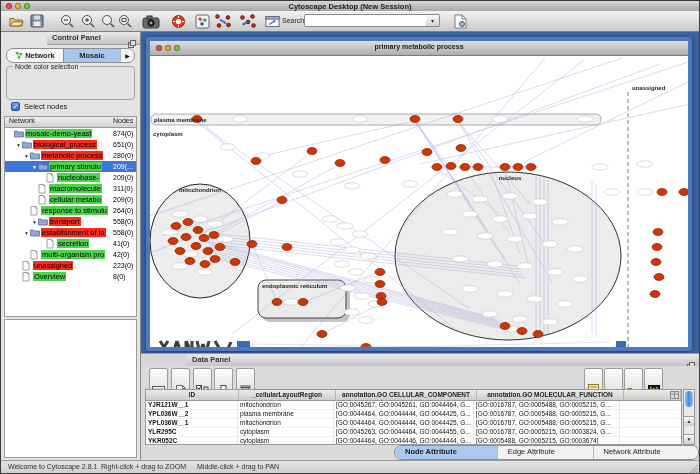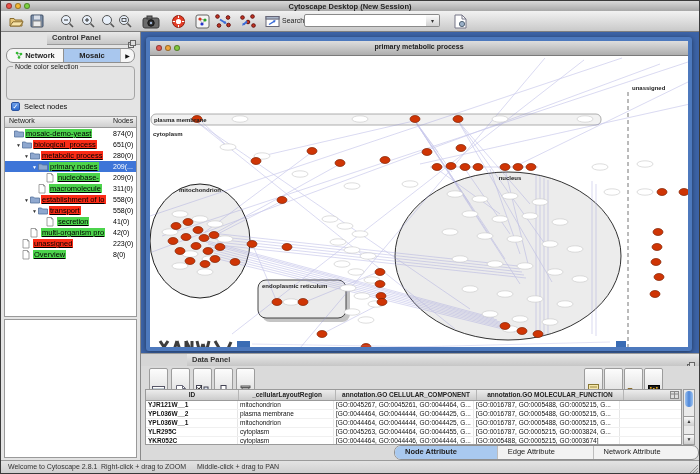--- a/index.html
+++ b/index.html
@@ -34,21 +34,21 @@
   .checklabel{font-size:7.5px;color:#111;}
   .tree-wrap{position:absolute;left:3px;top:84px;right:3px;height:199px;background:#fff;border:1px solid #9a9a9a;overflow:hidden;}
   .tree-head{height:10px;background:linear-gradient(#efefef,#cfcfcf);border-bottom:1px solid #9a9a9a;position:relative;font-size:7px;color:#222;}
   .tree-head .h1{position:absolute;left:4px;top:0;} .tree-head .h2{position:absolute;left:108px;top:0;}
   .tree-row{position:relative;height:11px;display:flex;align-items:center;white-space:nowrap;}
   .tree-row.sel{background:#3e75d8;}
   .indent{display:inline-block;height:1px;}
   .exp{width:7px;font-size:5px;color:#333;text-align:center;}
   .tree-row.sel .exp{color:#fff;}
   .ticon{width:11px;display:flex;align-items:center;}
-  .tlabel{font-size:7.5px;color:#000;padding:0 1px;line-height:9px;overflow:hidden;max-width:72px;text-decoration:underline;}
+  .tlabel{font-size:7.5px;color:#000;padding:0 1px;line-height:9px;overflow:hidden;max-width:72px;}
   .hl-green{background:#4cd44c;} .hl-red{background:#fb2b16;}
   .tcount{position:absolute;left:108px;font-size:7px;color:#000;}
   .tree-row.sel .tcount{color:#fff;}
   .navigator{position:absolute;left:3px;top:287px;right:3px;bottom:3px;background:#fff;border:1px solid #9a9a9a;}
   
   .mdi{position:absolute;left:140px;top:31px;right:0;height:321px;background:#3c63a6;}
   .net-window{position:absolute;left:5px;top:5px;width:546px;height:314px;box-sizing:border-box;border:4px solid #4d79bd;border-radius:3px;background:#fff;box-shadow:0 1px 5px rgba(0,0,0,.45);}
   .net-titlebar{position:relative;height:14px;background:linear-gradient(#dedede,#aeaeae);border-bottom:1px solid #7a7a7a;}
   .ntl{position:absolute;top:4px;width:6px;height:6px;border-radius:50%;border:1px solid rgba(0,0,0,.35);box-sizing:border-box;}
   .ntl.red{left:6px;background:#e25a52;} .ntl.yellow{left:15px;background:#f0a63c;} .ntl.green{left:24px;background:#83c93f;}
@@ -276,21 +276,21 @@
             <span class="tcount">280(0)</span>
           </div>
           <div class="tree-row sel">
             <span class="indent" style="width: 26px;"></span>
             <span class="exp">▼</span>
             <span class="ticon">
               <svg width="10" height="9">
                 <path d="M0.5,8 L0.5,2 L3.5,2 L4.5,3 L9.5,3 L9.5,8 Z" fill="#8fa8cf" stroke="#54719c" stroke-width="0.8"></path>
               </svg>
             </span>
-            <span class="tlabel hl-green">primary nodes</span>
+            <span class="tlabel hl-green">primary stimulu</span>
             <span class="tcount">209(...</span>
           </div>
           <div class="tree-row">
             <span class="indent" style="width: 34px;"></span>
             <span class="exp"></span>
             <span class="ticon">
               <svg width="8" height="10">
                 <path d="M1,0.5 L5.5,0.5 L7,2 L7,9 L1,9 Z" fill="#fff" stroke="#8a8a8a" stroke-width="0.8"></path>
                 <path d="M5.5,0.5 L5.5,2 L7,2" fill="none" stroke="#8a8a8a" stroke-width="0.8"></path>
               </svg>
@@ -304,39 +304,63 @@
             <span class="ticon">
               <svg width="8" height="10">
                 <path d="M1,0.5 L5.5,0.5 L7,2 L7,9 L1,9 Z" fill="#fff" stroke="#8a8a8a" stroke-width="0.8"></path>
                 <path d="M5.5,0.5 L5.5,2 L7,2" fill="none" stroke="#8a8a8a" stroke-width="0.8"></path>
               </svg>
             </span>
             <span class="tlabel hl-green">macromolecule</span>
             <span class="tcount">311(0)</span>
           </div>
           <div class="tree-row">
+            <span class="indent" style="width: 26px;"></span>
+            <span class="exp"></span>
+            <span class="ticon">
+              <svg width="8" height="10">
+                <path d="M1,0.5 L5.5,0.5 L7,2 L7,9 L1,9 Z" fill="#fff" stroke="#8a8a8a" stroke-width="0.8"></path>
+                <path d="M5.5,0.5 L5.5,2 L7,2" fill="none" stroke="#8a8a8a" stroke-width="0.8"></path>
+              </svg>
+            </span>
+            <span class="tlabel hl-green">cellular metabo</span>
+            <span class="tcount">209(0)</span>
+          </div>
+          <div class="tree-row">
+            <span class="indent" style="width: 18px;"></span>
+            <span class="exp"></span>
+            <span class="ticon">
+              <svg width="8" height="10">
+                <path d="M1,0.5 L5.5,0.5 L7,2 L7,9 L1,9 Z" fill="#fff" stroke="#8a8a8a" stroke-width="0.8"></path>
+                <path d="M5.5,0.5 L5.5,2 L7,2" fill="none" stroke="#8a8a8a" stroke-width="0.8"></path>
+              </svg>
+            </span>
+            <span class="tlabel hl-green">response to stimulu</span>
+            <span class="tcount">264(0)</span>
+          </div>
+          <div class="tree-row">
+            <span class="indent" style="width: 26px;"></span>
+            <span class="exp">▼</span>
+            <span class="ticon">
+              <svg width="10" height="9">
+                <path d="M0.5,8 L0.5,2 L3.5,2 L4.5,3 L9.5,3 L9.5,8 Z" fill="#8fa8cf" stroke="#54719c" stroke-width="0.8"></path>
+              </svg>
+            </span>
+            <span class="tlabel hl-red">transport</span>
+            <span class="tcount">558(0)</span>
+          </div>
+          <div class="tree-row">
             <span class="indent" style="width: 18px;"></span>
             <span class="exp">▼</span>
             <span class="ticon">
               <svg width="10" height="9">
                 <path d="M0.5,8 L0.5,2 L3.5,2 L4.5,3 L9.5,3 L9.5,8 Z" fill="#8fa8cf" stroke="#54719c" stroke-width="0.8"></path>
               </svg>
             </span>
             <span class="tlabel hl-red">establishment of lo</span>
-            <span class="tcount">558(0)</span>
-          </div>
-          <div class="tree-row">
-            <span class="indent" style="width: 26px;"></span>
-            <span class="exp">▼</span>
-            <span class="ticon">
-              <svg width="10" height="9">
-                <path d="M0.5,8 L0.5,2 L3.5,2 L4.5,3 L9.5,3 L9.5,8 Z" fill="#8fa8cf" stroke="#54719c" stroke-width="0.8"></path>
-              </svg>
-            </span>
-            <span class="tlabel hl-red">transport</span>
             <span class="tcount">558(0)</span>
           </div>
           <div class="tree-row">
             <span class="indent" style="width: 34px;"></span>
             <span class="exp"></span>
             <span class="ticon">
               <svg width="8" height="10">
                 <path d="M1,0.5 L5.5,0.5 L7,2 L7,9 L1,9 Z" fill="#fff" stroke="#8a8a8a" stroke-width="0.8"></path>
                 <path d="M5.5,0.5 L5.5,2 L7,2" fill="none" stroke="#8a8a8a" stroke-width="0.8"></path>
               </svg>

